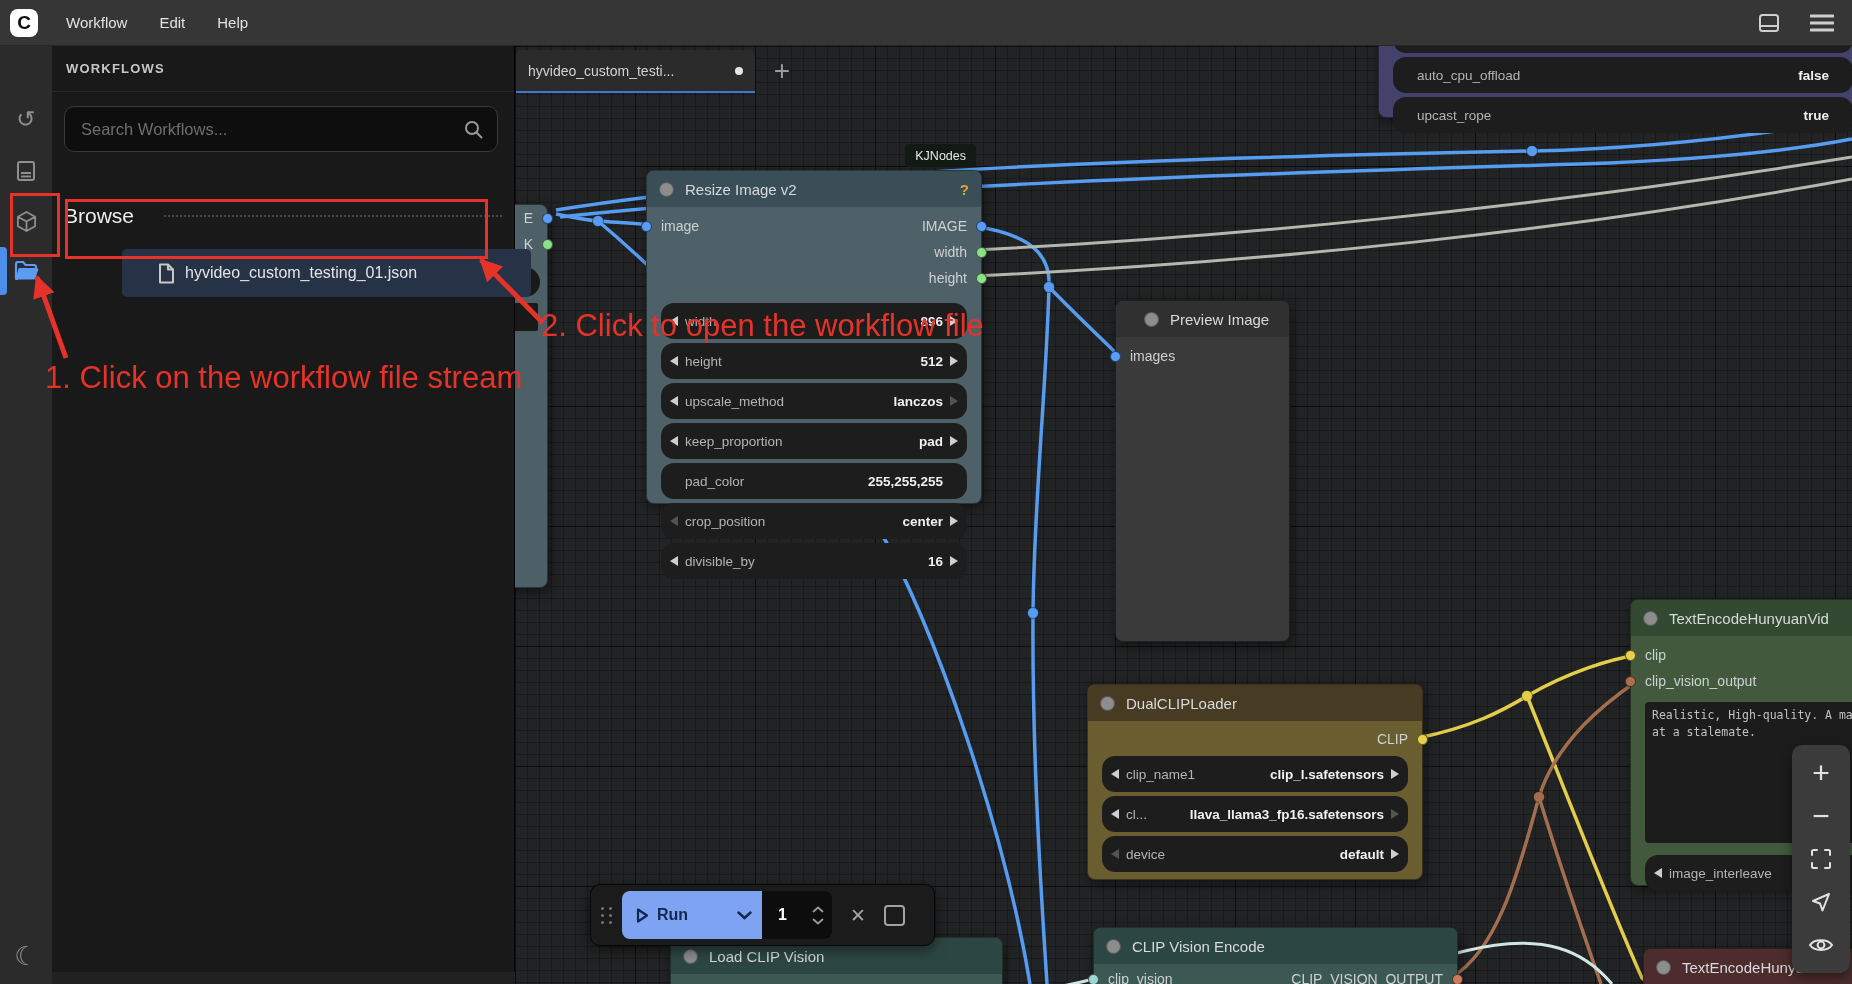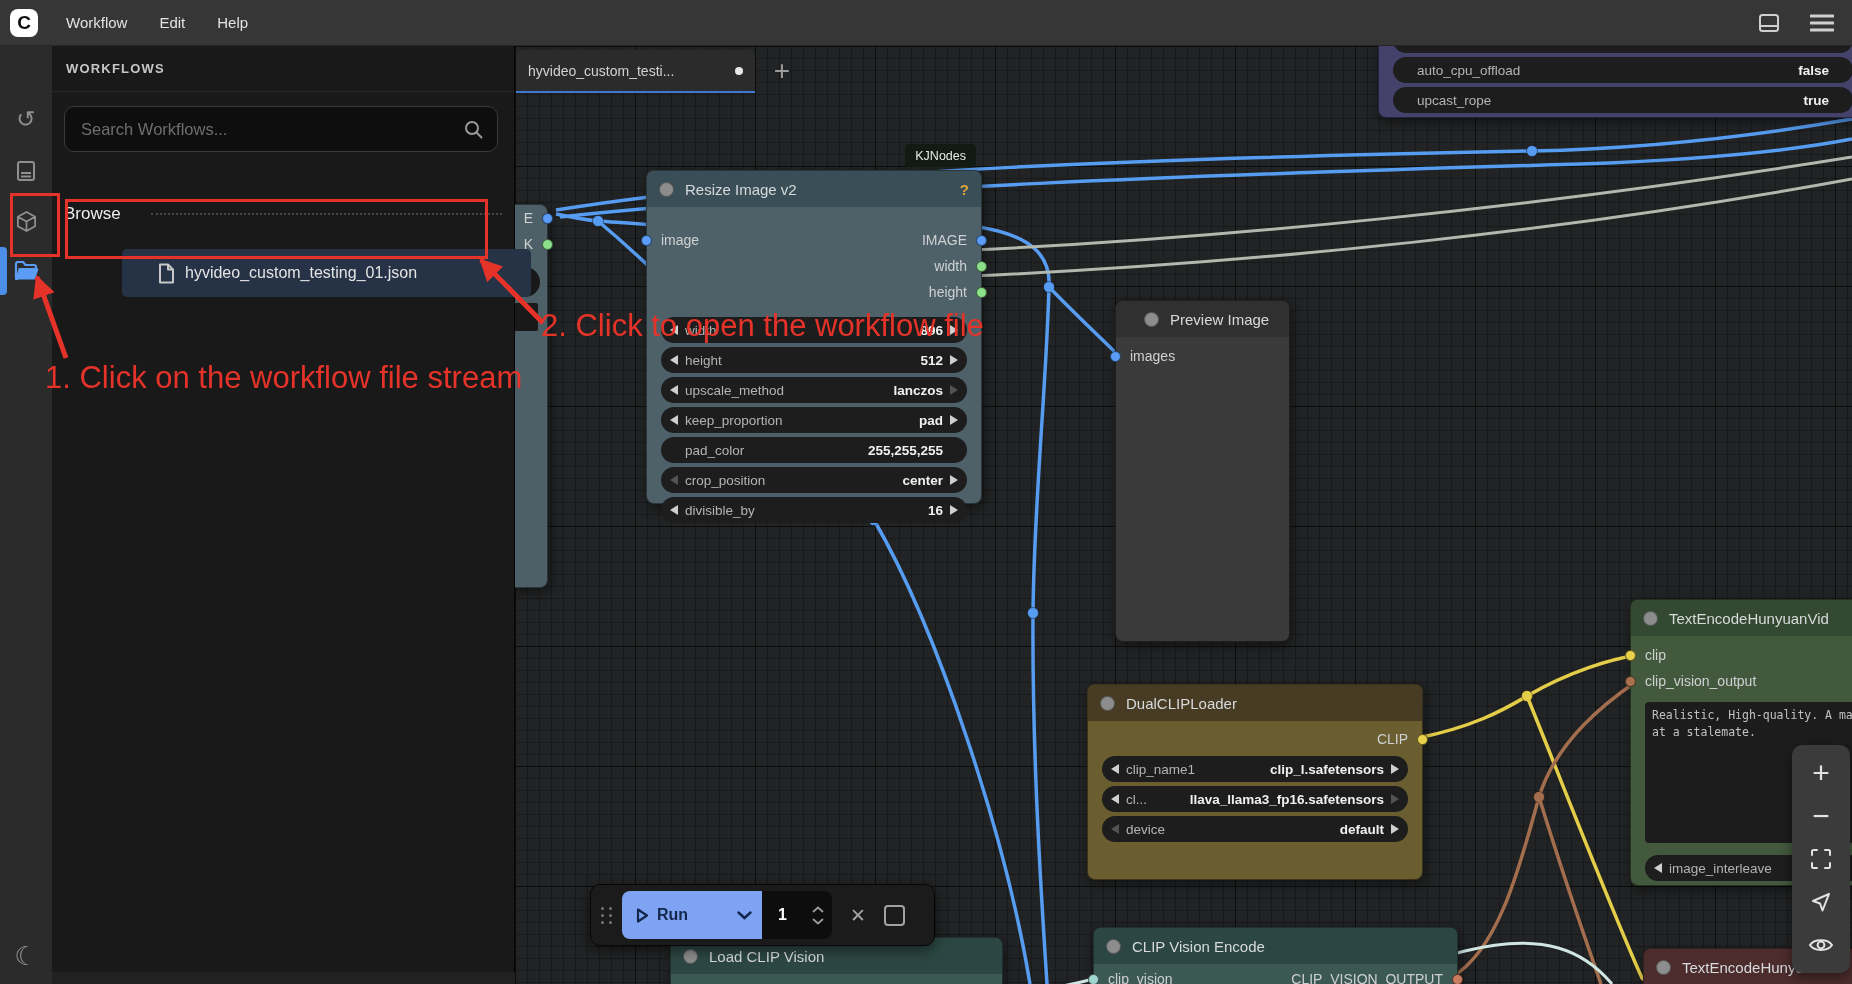--- a/index.html
+++ b/index.html
@@ -22,21 +22,21 @@
   .ndot{width:13px;height:13px;border-radius:50%;background:#8d8d8d;border:1px solid rgba(0,0,0,.35);flex:none;}
   .ntitle{margin-left:11px;font-size:15px;color:#d7dadb;white-space:nowrap;}
   .nhelp{margin-left:auto;color:#dfa53b;font-weight:700;font-size:15px;}
   .nbadge{position:absolute;top:-27px;height:23px;padding:0 10px;background:#121b13;color:#e4eae4;
           font-size:12.5px;display:flex;align-items:center;border-radius:4px;}
   .srow{position:relative;height:26px;display:flex;align-items:center;}
   .sdot{position:absolute;width:11px;height:11px;border-radius:50%;border:1px solid rgba(0,0,0,.55);box-sizing:border-box;}
   .sdot.in{left:-6px;} .sdot.out{right:-6px;}
   .slabel{margin-left:14px;font-size:14px;color:#ced1d2;white-space:nowrap;}
   .slabel.out{margin-left:auto;margin-right:14px;}
-  .widget{height:26px;margin:4px 14px 0;background:#1d1d1d;border-radius:13px;display:flex;
+  .widget{height:36px;margin:4px 14px 0;background:#1d1d1d;border-radius:13px;display:flex;
           align-items:center;padding:0 9px;font-size:13.5px;white-space:nowrap;overflow:hidden;}
   .wlabel{color:#b2b4b6;margin-left:7px;}
   .wvalue{margin-left:auto;margin-right:7px;color:#f0f0f0;font-weight:600;}
   .arr{width:0;height:0;border-top:5.5px solid transparent;border-bottom:5.5px solid transparent;flex:none;}
   .arr.l{border-right:8px solid #cfcfcf;} .arr.r{border-left:8px solid #cfcfcf;}
   .arr.dim{opacity:.3;} .arr.off{visibility:hidden;}
   .ntext{margin:8px 14px 0;background:#1c1c1c;border-radius:4px;padding:5px 7px;height:131px;
          font-family:"DejaVu Sans Mono",monospace;font-size:11.5px;line-height:1.45;color:#c2c2c2;
          white-space:pre;overflow:hidden;}
   .sliver{height:24px;margin:0 14px;background:#1d1d1d;border-radius:0 0 13px 13px;}
@@ -90,21 +90,21 @@
          border-right:1px solid #050505;box-sizing:border-box;}
   .panel-title{height:45px;display:flex;align-items:center;padding-left:14px;color:#c6c6c6;
                font-size:13px;font-weight:700;letter-spacing:1.2px;border-bottom:1px solid #282828;}
   .searchbox{position:absolute;left:12px;top:60px;width:434px;height:46px;background:#0e0e0e;
              border:1px solid #3a3a3a;border-radius:10px;display:flex;align-items:center;box-sizing:border-box;}
   .searchbox input{flex:1;background:transparent;border:none;outline:none;color:#bdbdbd;
                    font-size:16.5px;padding-left:16px;font-family:inherit;}
   .searchbox input::placeholder{color:#6e6e6e;}
   .searchicon{margin-right:14px;display:flex;}
   .browse{position:absolute;left:12px;top:158px;right:12px;display:flex;align-items:center;}
-  .browse-label{color:#ededed;font-size:17px;margin-right:30px;}
+  .browse-label{color:#ededed;font-size:21px;margin-right:30px;}
   .browse-line{flex:1;border-top:2px dotted #474747;}
   .filerow{position:absolute;left:70px;top:203px;width:409px;height:48px;background:#263246;
            border-radius:5px;display:flex;align-items:center;}
   .fileicon{margin-left:36px;display:flex;}
   .filename{margin-left:10px;color:#e4e4e4;font-size:16px;}
   .redbox{position:absolute;border:3.5px solid #e63329;z-index:30;}
   .redtext{position:absolute;color:#e63329;font-size:31px;z-index:30;white-space:nowrap;}
   #ann-arrows{position:absolute;left:0;top:0;z-index:30;pointer-events:none;}
 </style>
 </head>
@@ -153,21 +153,21 @@
         <div class="deco-box"></div>
       </div>
     </div>
     <div class="node" style="left: 646px; top: 170px; width: 336px; height: 334px; background: rgb(78, 97, 105);">
       <div class="nbadge" style="right: 5px;">KJNodes</div>
       <div class="nhead" style="background: rgb(58, 78, 87);">
         <div class="ndot"></div>
         <div class="ntitle">Resize Image v2</div>
         <div class="nhelp">?</div>
       </div>
-      <div style="padding-top: 20px;">
+      <div style="padding-top: 6px;">
         <div class="srow">
           <div class="sdot in" style="background: rgb(90, 156, 248);"></div>
           <div class="slabel">image</div>
           <div class="slabel out">IMAGE</div>
           <div class="sdot out" style="background: rgb(90, 156, 248);"></div>
         </div>
         <div class="srow">
           <div class="slabel out">width</div>
           <div class="sdot out" style="background: rgb(140, 224, 138);"></div>
         </div>

